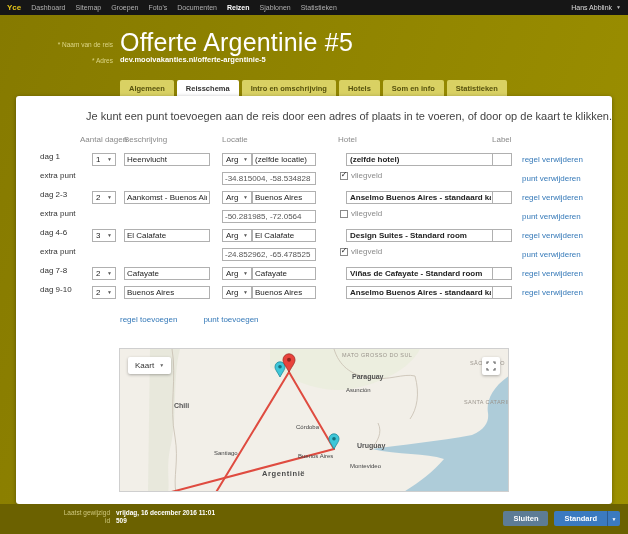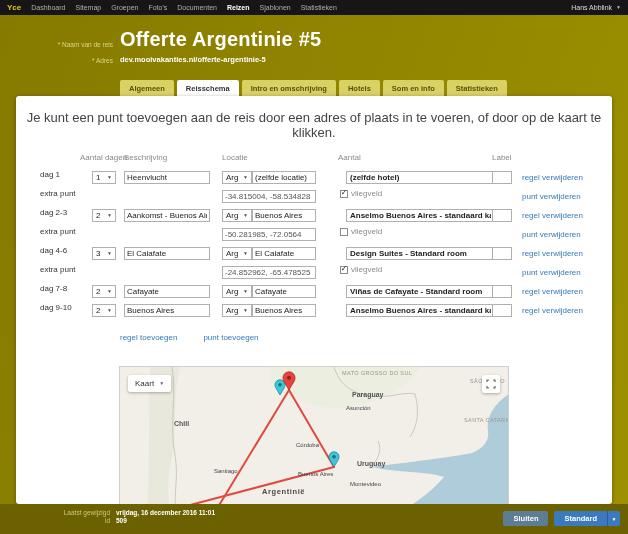--- a/index.html
+++ b/index.html
@@ -12,32 +12,32 @@
   .nav-item{font-size:7px;color:#b0b0b0;line-height:1;cursor:pointer;white-space:nowrap;}
   .nav-item.active{color:#ffffff;font-weight:bold;}
   .nav-user{margin-left:auto;display:flex;align-items:center;gap:4px;color:#dddddd;font-size:7px;cursor:pointer;}
   .caret{font-size:5px;color:#888;line-height:1;}
   .nav-user .caret{color:#bbbbbb;}
 
   
   .page{position:absolute;left:0;top:15px;width:628px;height:519px;
         background:linear-gradient(110deg,#867a00 0%,#938700 55%,#9d9100 100%);}
   .lbl-name{position:absolute;left:0;top:26px;width:113px;text-align:right;font-size:6.5px;color:#ddd685;}
-  .page-title{position:absolute;left:120px;top:13px;font-size:20px;font-weight:700;color:#ffffff;letter-spacing:.2px;}
+  .page-title{position:absolute;left:120px;top:13px;font-size:25px;font-weight:400;color:#ffffff;letter-spacing:.2px;}
   .lbl-adres{position:absolute;left:0;top:42px;width:113px;text-align:right;font-size:6.5px;color:#ddd685;}
   .page-address{position:absolute;left:120px;top:40px;font-size:7.5px;font-weight:bold;color:#ffffff;}
 
   
   .tabs{position:absolute;left:120px;top:65px;display:flex;gap:3px;height:16px;}
   .tab{background:#d9d163;color:#56510d;font-size:7.5px;font-weight:bold;padding:0 9px;display:flex;align-items:center;border-radius:2px 2px 0 0;cursor:pointer;white-space:nowrap;}
   .tab.active{background:#ffffff;color:#333333;}
 
   
   .panel{position:absolute;left:16px;top:81px;width:596px;height:408px;background:#ffffff;border-radius:3px;box-shadow:0 1px 4px rgba(0,0,0,.35);}
-  .intro{padding-top:14px;text-align:center;font-size:13px;color:#444444;}
+  .intro{padding-top:14px;text-align:right;font-size:11px;color:#444444;}
 
   
   .rtable{margin-top:10px;}
   .trow{display:grid;grid-template-columns:64px 36px 96px 34px 70px 18px 148px 10px 30px 1fr;align-items:center;height:19px;}
   .trow.thead{height:15px;}
   .c1{grid-column:1;padding-left:24px;font-size:8px;color:#333333;white-space:nowrap;}
   .c2{grid-column:2;}.c3{grid-column:3;}.c4{grid-column:4;}.c5{grid-column:5;}
   .cco{grid-column:4/6;}
   .c7{grid-column:7;}.c9{grid-column:9;}.c10{grid-column:10;padding-left:0;}
   .th{font-size:8px;color:#8a8a8a;white-space:nowrap;overflow:visible;}
@@ -127,21 +127,21 @@
     <div class="panel">
       <div class="intro">Je kunt een punt toevoegen aan de reis door een adres of plaats in te voeren, of door op de kaart te klikken.</div>
 
       <div class="rtable">
 
         <div class="trow thead">
           <div class="c1"></div>
           <div class="c2 th">Aantal dagen</div>
           <div class="c3 th th-desc">Beschrijving</div>
           <div class="c4 th th-loc">Locatie</div>
-          <div class="c7 th th-hotel">Aantal</div>
+          <div class="c7 th th-hotel">Hotel</div>
           <div class="c9 th">Label</div>
         </div>
 
         <div class="trow">
           <div class="c1">dag 1</div>
           <div class="c2"><span class="sel sel-days">
                 <span class="sel-t">1</span>
                 <span class="caret">▼</span>
               </span></div>
           <div class="c3"><input class="inp inp-desc" value="Heenvlucht" style=""></div>

